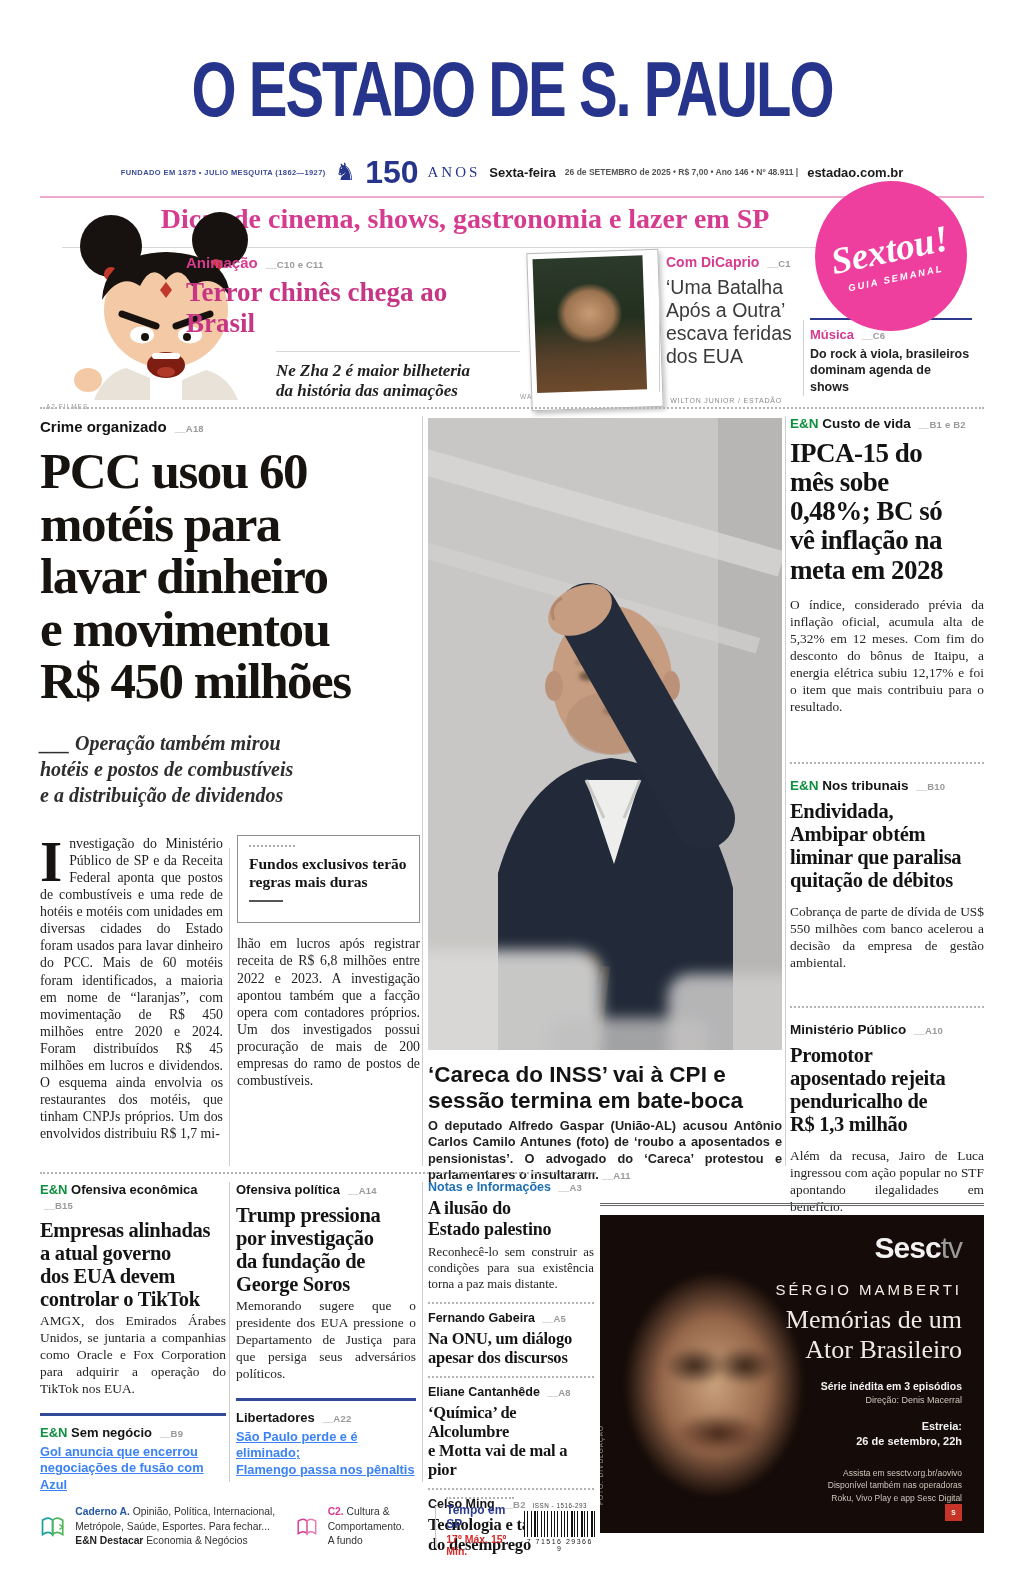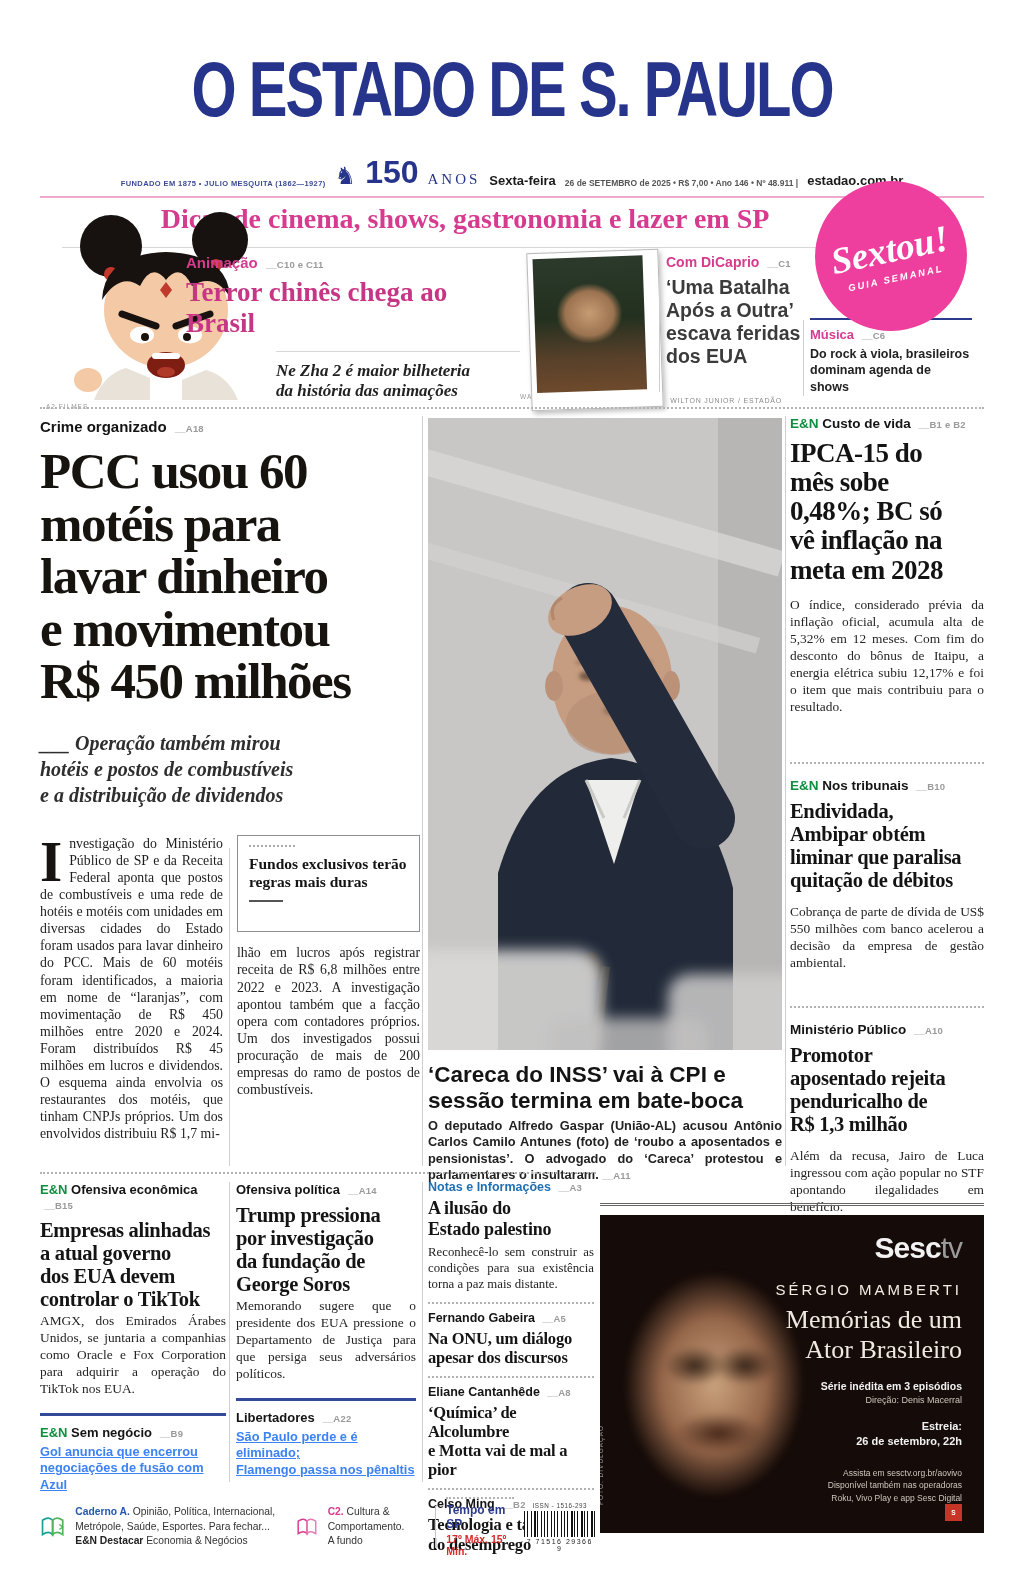--- a/index.html
+++ b/index.html
@@ -13,21 +13,21 @@
   .ref{color:#9a9a9a;font-weight:700;font-size:9.5px;letter-spacing:.2px;}
   .brand-green{color:#0d8f3f;font-weight:800;}
   .kicker-dark{color:#141414;font-weight:800;}
   .kicker-pink{color:#d63b8f;font-weight:800;}
   .kicker-blue{color:#1f6fb2;font-weight:800;}
   .dotted{border-top:2px dotted #b3b3b3;}
   .vline{background:#cfcfcf;width:1px;}
   
   #mast-title{left:0;top:50px;width:1024px;text-align:center;color:#26348b;font-weight:900;
      font-size:58px;letter-spacing:-2px;transform:scaleY(1.34);transform-origin:top center;line-height:1;}
-  #dateline{left:0;top:156px;width:1024px;display:flex;justify-content:center;align-items:flex-end;gap:9px;}
+  #dateline{left:0;top:156px;width:1024px;display:flex;justify-content:center;align-items:center;gap:9px;}
   #founded{font-size:7.5px;font-weight:700;color:#3a4a96;letter-spacing:.4px;}
   #horse{color:#26348b;font-size:24px;line-height:1;}
   #anos-num{color:#26348b;font-weight:900;font-size:32px;line-height:1;}
   #anos-lab{color:#26348b;font-family:"Liberation Serif",serif;font-size:15px;letter-spacing:3px;}
   #weekday{font-size:13px;font-weight:800;color:#1a1a1a;}
   #issue{font-size:8.5px;color:#555;font-weight:700;}
   #site{font-size:13px;font-weight:800;color:#1a1a1a;}
   
   #banner-rule{left:40px;top:196px;width:944px;height:2px;background:#efa9cd;}
   #banner-h{left:120px;top:203px;width:690px;text-align:center;color:#d63b8f;font-weight:700;
@@ -43,37 +43,37 @@
   #anim-h{color:#c73585;font-family:"Liberation Serif",serif;font-weight:700;font-size:27px;margin-top:6px;}
   #anim-deck{margin-left:90px;margin-top:12px;border-top:1px solid #d8d8d8;padding-top:9px;
      font-family:"Liberation Serif",serif;font-style:italic;font-weight:600;font-size:17px;line-height:1.2;color:#222;}
   #polaroid{left:529px;top:251px;width:120px;height:146px;background:#fff;border:1px solid #b9b9b9;
      box-shadow:2px 3px 5px rgba(0,0,0,.25);transform:rotate(-2deg);padding:5px;}
   #polaroid-img{width:110px;height:134px;
      background:
        radial-gradient(ellipse 40% 30% at 50% 42%,#c79c74 0%,#9c7350 55%,rgba(60,50,30,0) 75%),
        linear-gradient(180deg,#2c3a2c 0%,#23301f 45%,#57402a 75%,#6e4a2c 100%);}
   #dic-block{left:666px;top:254px;width:136px;}
-  #dic-h{color:#3b3b3b;font-weight:700;font-size:19.5px;line-height:1.18;margin-top:6px;}
+  #dic-h{color:#3b3b3b;font-weight:400;font-size:19.5px;line-height:1.18;margin-top:6px;}
   #mus-block{left:810px;top:318px;width:162px;border-top:2px solid #2b3a8c;padding-top:7px;}
   #mus-text{font-size:12.5px;font-weight:600;color:#222;line-height:1.3;margin-top:4px;}
   
   #main-dotted{left:40px;top:407px;width:944px;}
   #photo-credit{left:428px;top:397px;width:354px;text-align:right;color:#8b8b8b;font-size:7px;letter-spacing:.8px;}
   
   #lead{left:40px;top:418px;width:380px;}
   #lead-h{font-family:"Liberation Serif",serif;font-weight:700;font-size:51px;line-height:1.03;
      letter-spacing:-1.5px;color:#17130f;margin-top:10px;}
   #lead-deck{font-family:"Liberation Serif",serif;font-style:italic;font-weight:600;font-size:20px;
      line-height:1.32;color:#2e2e2e;margin-top:22px;}
   #lead-body{display:flex;gap:14px;margin-top:26px;}
   .bodycol{width:184px;font-family:"Liberation Serif",serif;font-size:13.8px;line-height:1.24;color:#1d1d1d;}
   #dropcap{float:left;font-family:"Liberation Serif",serif;font-weight:700;font-size:57px;line-height:.82;
      padding:4px 7px 0 0;color:#171310;}
-  #fundos-box{border:1px solid #8f8f8f;padding:9px 11px 20px;margin-bottom:12px;}
+  #fundos-box{border:1px solid #8f8f8f;padding:9px 11px 11px;margin-bottom:12px;}
   #fundos-orn{width:46px;border-top:2px dotted #aaa;margin-bottom:8px;}
   #fundos-title{font-weight:800;font-size:15.5px;line-height:1.18;color:#141414;}
   #fundos-rule{width:34px;border-top:2px solid #555;margin:9px 0;}
   #fundos-text{font-weight:700;font-size:13.2px;line-height:1.3;color:#2a2a2a;}
   
   #mainphoto{left:428px;top:418px;width:354px;height:632px;}
   #careca-h{left:428px;top:1062px;width:354px;font-weight:800;font-size:22.5px;line-height:1.14;color:#141414;}
   #careca-cap{left:428px;top:1118px;width:354px;font-weight:700;font-size:12.8px;line-height:1.28;color:#222;text-align:justify;}
   
   #rail{left:790px;top:416px;width:194px;}

